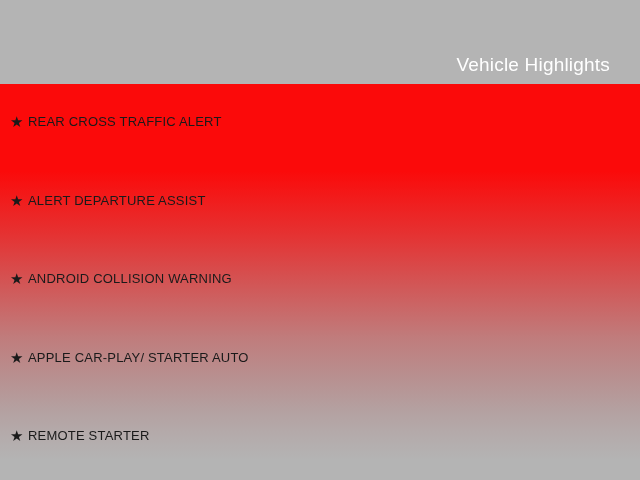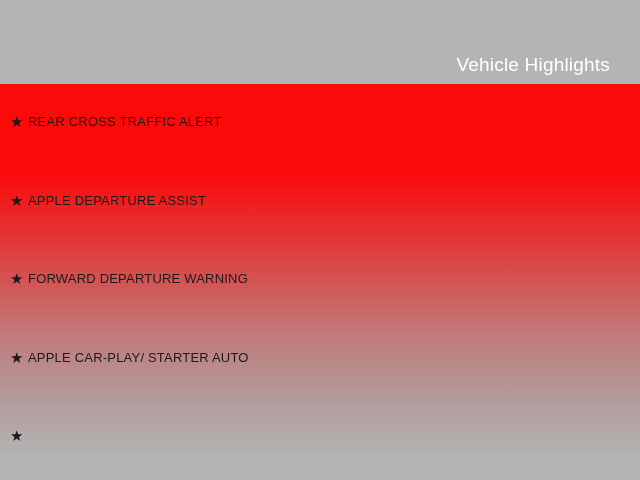--- a/index.html
+++ b/index.html
@@ -106,28 +106,29 @@
 
   <div class="body-band"></div>
 
   <ul class="list">
     <li class="list-item item-0">
       <span class="bullet-star">★</span>
       <span class="item-label">REAR CROSS TRAFFIC ALERT</span>
     </li>
     <li class="list-item item-1">
       <span class="bullet-star">★</span>
-      <span class="item-label">APPLE DEPARTURE ASSIST</span>
+      <span class="item-label">ALERT DEPARTURE ASSIST</span>
     </li>
     <li class="list-item item-2">
       <span class="bullet-star">★</span>
-      <span class="item-label">FORWARD DEPARTURE WARNING</span>
+      <span class="item-label">ANDROID COLLISION WARNING</span>
     </li>
     <li class="list-item item-3">
       <span class="bullet-star">★</span>
       <span class="item-label">APPLE CAR-PLAY/ STARTER AUTO</span>
     </li>
     <li class="list-item item-4">
       <span class="bullet-star">★</span>
+      <span class="item-label">REMOTE STARTER</span>
     </li>
   </ul>
 
 </div>
 
 </body></html>

